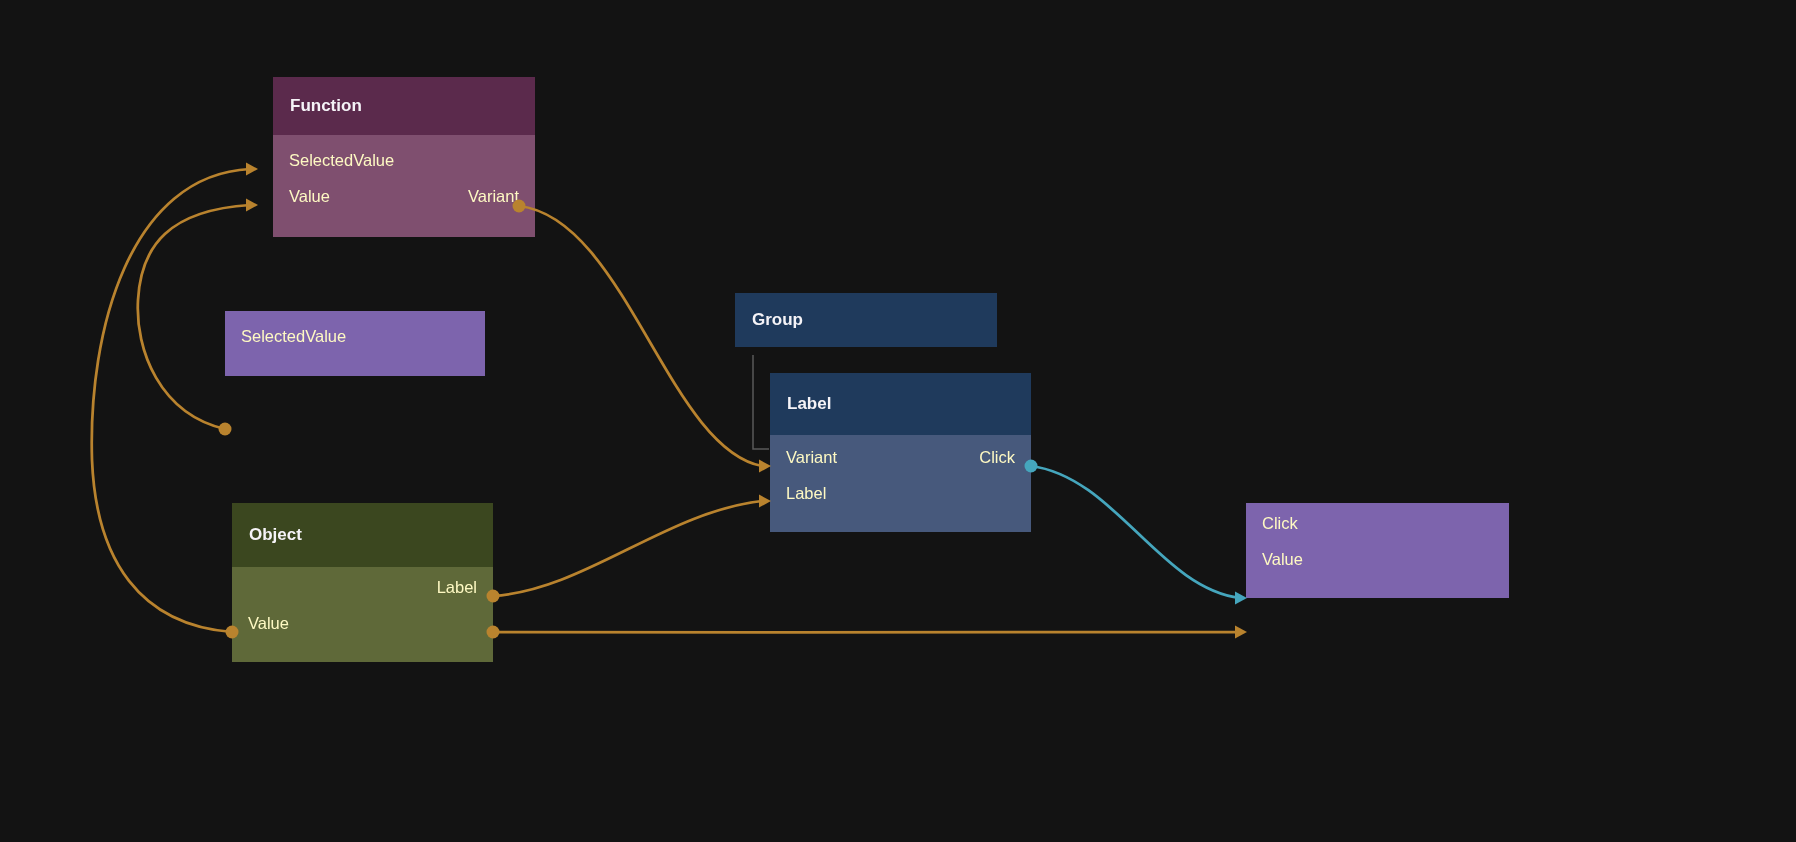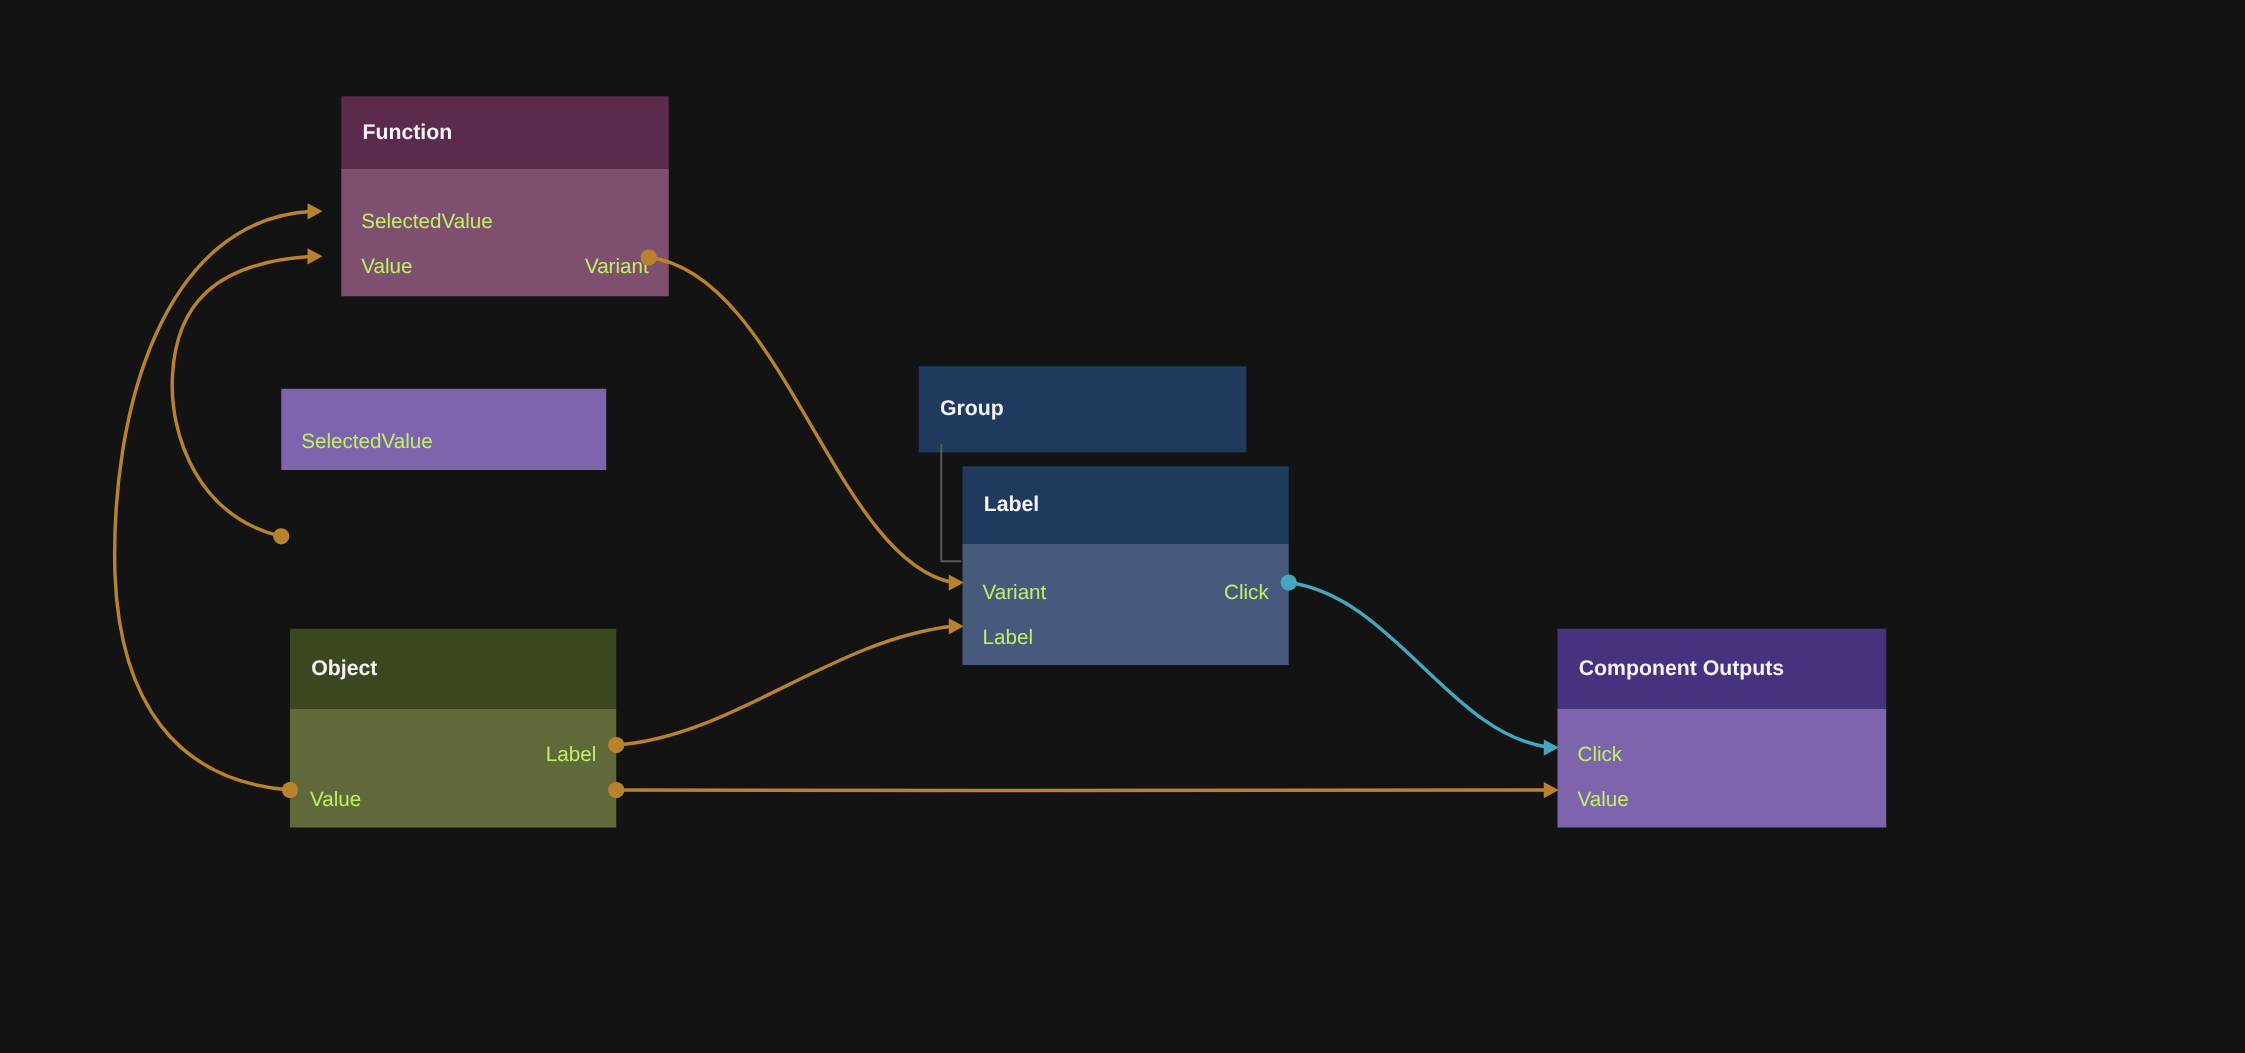--- a/index.html
+++ b/index.html
@@ -13,40 +13,40 @@
 
   .node { position:absolute; border-radius:2px; }
   .node-header {
     display:flex; align-items:center;
     padding:0 17px;
     color:#f5f3f7; font-weight:bold; font-size:17px; line-height:1.35;
   }
   .node-title { display:block; }
   .node-body { }
   .port-row {
-    height:36px; display:flex; align-items:flex-end;
+    height:36px; display:flex; align-items:flex-start;
     padding:0 16px;
-    font-size:16.5px; color:#bef264;
+    font-size:16.5px; color:#fef9c3;
   }
   .port-label { white-space:nowrap; }
   .port-label.output { margin-left:auto; }
 
   
   .node-function .node-header { height:58px; background:#5b2a4c; }
   .node-function .node-body   { background:#7f4f6f; padding:16px 0 14px; }
 
   
   .node-pco .node-header { height:84px; background:#46327f; }
   .node-pco .node-body   { background:#7d64ad; padding:16px 0 13px; }
   .node-pco .node-title  { max-width:180px; }
   .node-co .node-header  { height:64px; background:#46327f; }
   .node-co .node-body    { background:#7d64ad; padding:11px 0 12px; }
 
   
-  .node-group .node-header  { height:69px; background:#1f3a5c; }
+  .node-group .node-header  { height:54px; background:#1f3a5c; }
   .node-button .node-header { height:62px; background:#1f3a5c; }
   .node-button .node-body   { background:#47597c; padding:13px 0 12px; }
 
   
   .node-object .node-header { height:64px; background:#3b471f; }
   .node-object .node-body   { background:#5f6939; padding:11px 0 12px; }
 
   .edges-layer {
     position:absolute; left:0; top:0;
     width:1796px; height:842px;
@@ -110,23 +110,20 @@
       <div class="port-row">
         <span class="port-label output">Label</span>
       </div>
       <div class="port-row">
         <span class="port-label input">Value</span>
       </div>
     </div>
   </div>
 
   <div class="node node-co" style="left:1246px; top:503px; width:263px;">
-    <div class="node-header">
-      <span class="node-title">Component Outputs</span>
-    </div>
     <div class="node-body">
       <div class="port-row">
         <span class="port-label input">Click</span>
       </div>
       <div class="port-row">
         <span class="port-label input">Value</span>
       </div>
     </div>
   </div>
 

